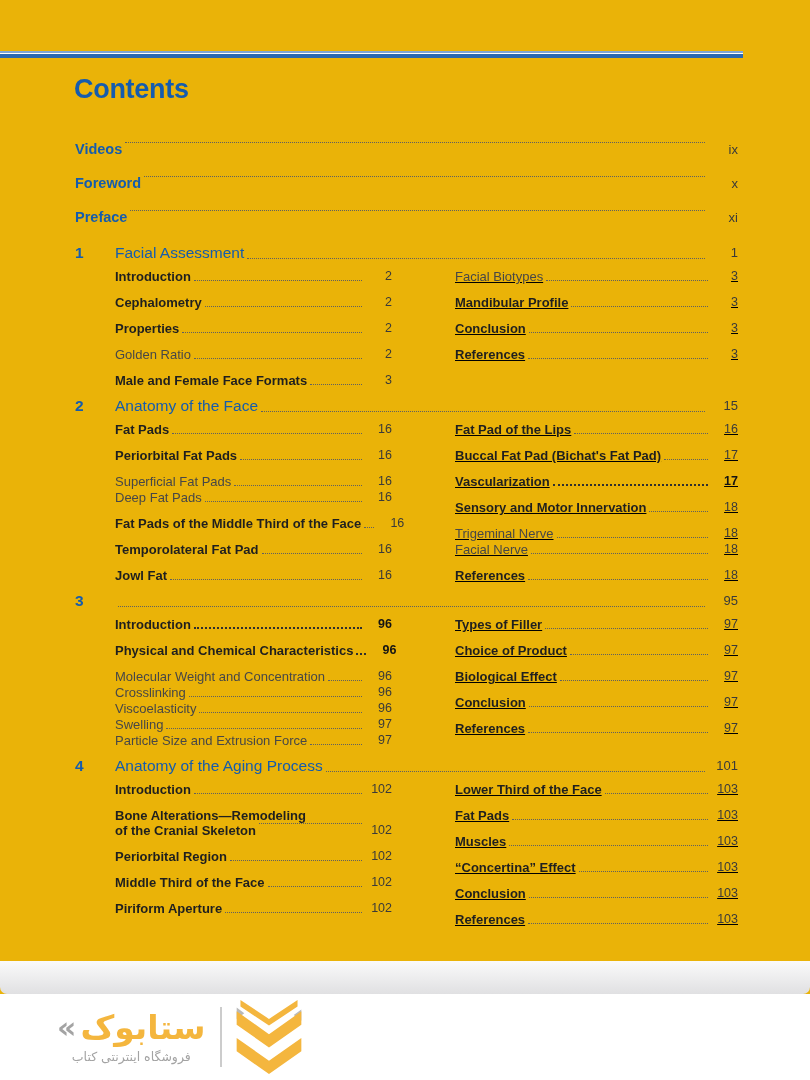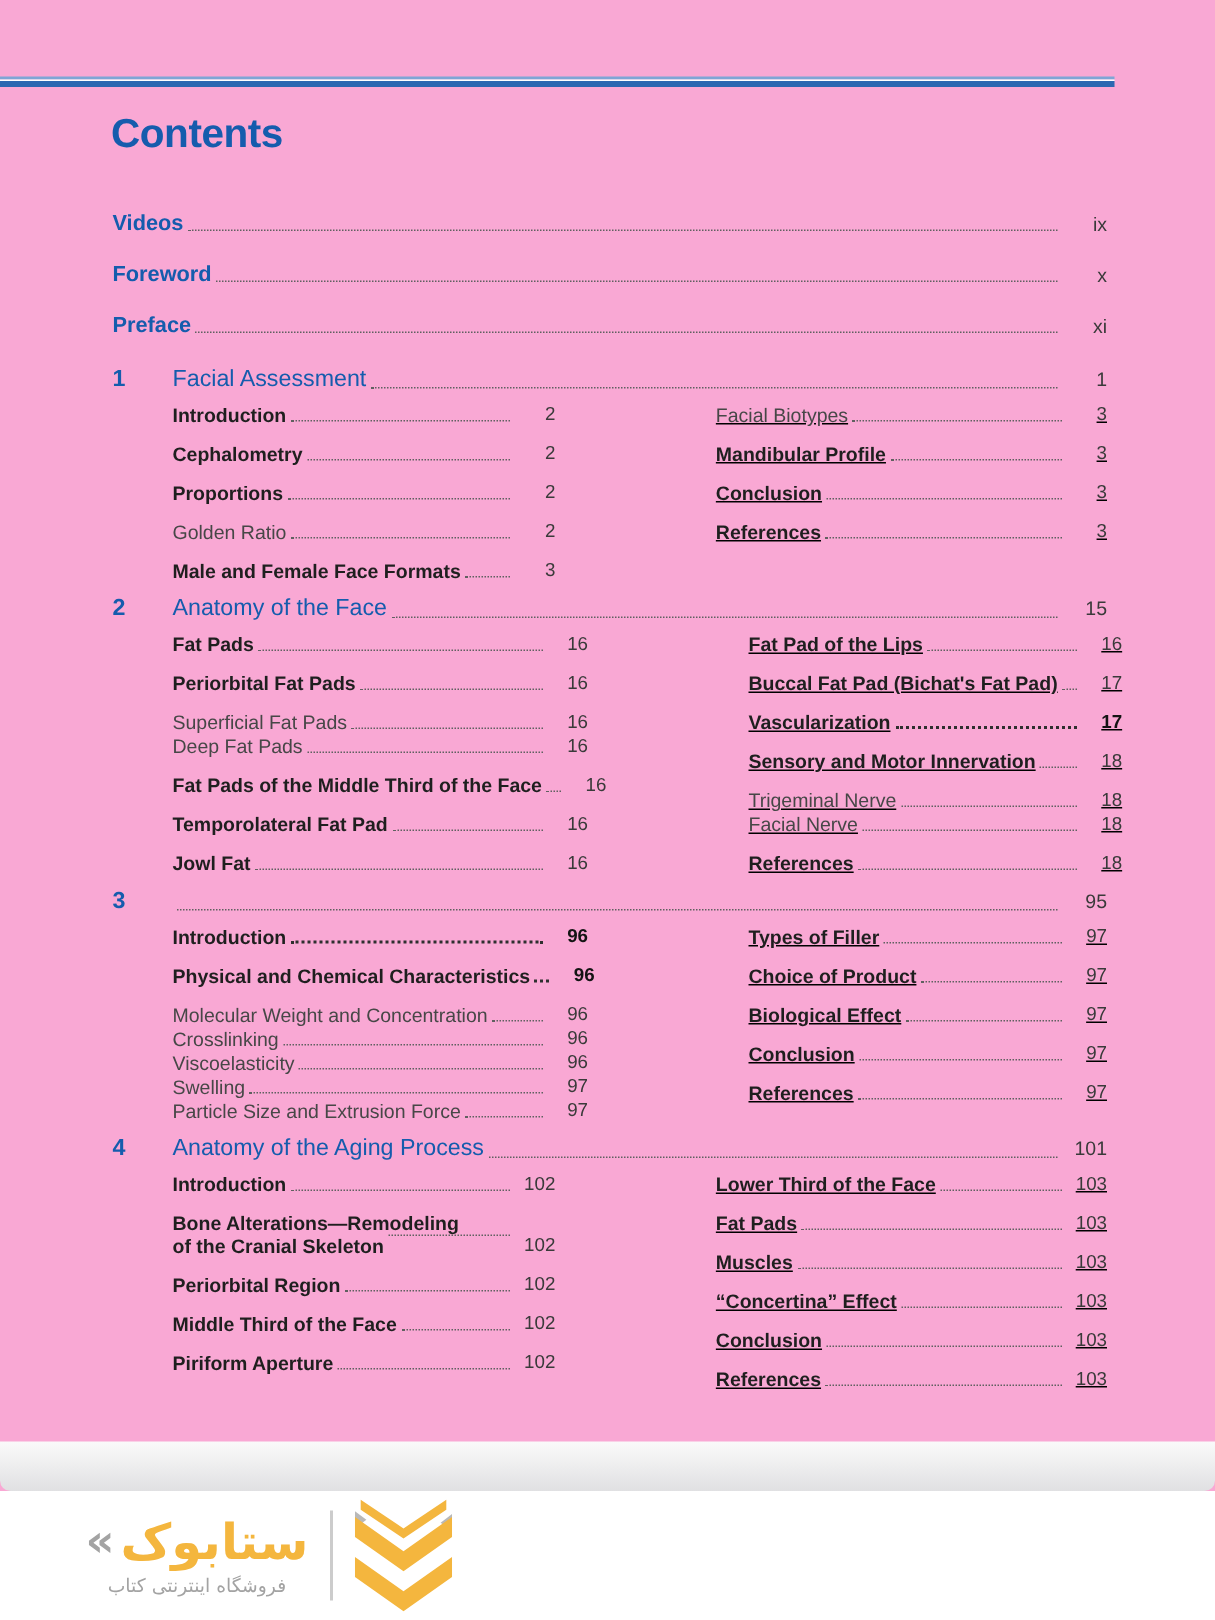--- a/index.html
+++ b/index.html
@@ -1,50 +1,50 @@
 <!DOCTYPE html>
 <html><head>
 <meta charset="utf-8">
 <style>
   html,body { margin:0; padding:0; background:#ffffff; }
   body {
     width:810px; height:1080px; position:relative; overflow:hidden;
     font-family:"Liberation Sans", sans-serif;
     -webkit-font-smoothing:antialiased;
   }
-  .sheet { position:absolute; inset:0; background:#f9a8d4; }
+  .sheet { position:absolute; inset:0; background:#eab308; }
 
   
   .top-rule { position:absolute; top:51px; left:0; width:743px; }
   .top-rule .l1 { height:2px; background:#7fa5d5; }
   .top-rule .l2 { height:1px; background:#ffffff; }
   .top-rule .l3 { height:4px; background:#2b68b1; }
 
   .page-title {
     position:absolute; top:74px; left:74px;
     font-size:27px; font-weight:bold; color:#155cad; letter-spacing:-0.3px;
   }
 
   
   .toc { position:absolute; top:142px; left:75px; width:663px; }
 
   .dots { flex:1 1 auto; border-bottom:1.5px dotted #606060; margin:0 3px 3px 3px; min-width:10px; }
   .dots.bold { border-bottom:2px dotted #2f2f2f; }
 
-  .fm-row { display:flex; align-items:flex-end; margin-bottom:19px; line-height:15px; }
+  .fm-row { display:flex; align-items:flex-start; margin-bottom:19px; line-height:15px; }
   .fm-label { font-size:14.5px; font-weight:bold; color:#155cad; white-space:nowrap; }
   .fm-pg { flex:0 0 30px; text-align:right; font-size:13px; color:#3a3a3a; }
 
   .chapter { margin-top:9px; }
   .ch-head { display:flex; align-items:flex-end; line-height:18px; }
   .ch-num { flex:0 0 40px; font-size:15.5px; font-weight:bold; color:#155cad; }
   .ch-title { font-size:15.5px; font-weight:normal; color:#155cad; white-space:nowrap; }
   .ch-pg { flex:0 0 30px; text-align:right; font-size:13px; color:#3a3a3a; }
 
-  .cols { display:flex; padding-left:40px;gap:44px; }
+  .cols { display:flex; padding-left:40px; }
   .col.left  { width:277px; }
   .col.right { width:283px; margin-left:63px;text-decoration:underline; }
 
   .entry { display:flex; align-items:flex-end; margin-top:11px; line-height:15px; font-size:13px; }
   .entry:first-child { margin-top:7px; }
   .entry.tight { margin-top:1px; }
   .lbl { color:#474747; white-space:nowrap; }
   .lbl.b { font-weight:bold; color:#1f1f1f; }
   .pg { flex:0 0 27px; text-align:right; font-size:12.5px; color:#3a3a3a; }
   .pg.b { font-weight:bold; color:#141414; }
@@ -120,21 +120,21 @@
               <span class="lbl b">Introduction</span>
               <span class="dots"></span>
               <span class="pg">2</span>
             </div>
             <div class="entry">
               <span class="lbl b">Cephalometry</span>
               <span class="dots"></span>
               <span class="pg">2</span>
             </div>
             <div class="entry">
-              <span class="lbl b">Proportions</span>
+              <span class="lbl b">Properties</span>
               <span class="dots"></span>
               <span class="pg">2</span>
             </div>
             <div class="entry">
               <span class="lbl">Golden Ratio</span>
               <span class="dots"></span>
               <span class="pg">2</span>
             </div>
             <div class="entry">
               <span class="lbl b">Male and Female Face Formats</span>

